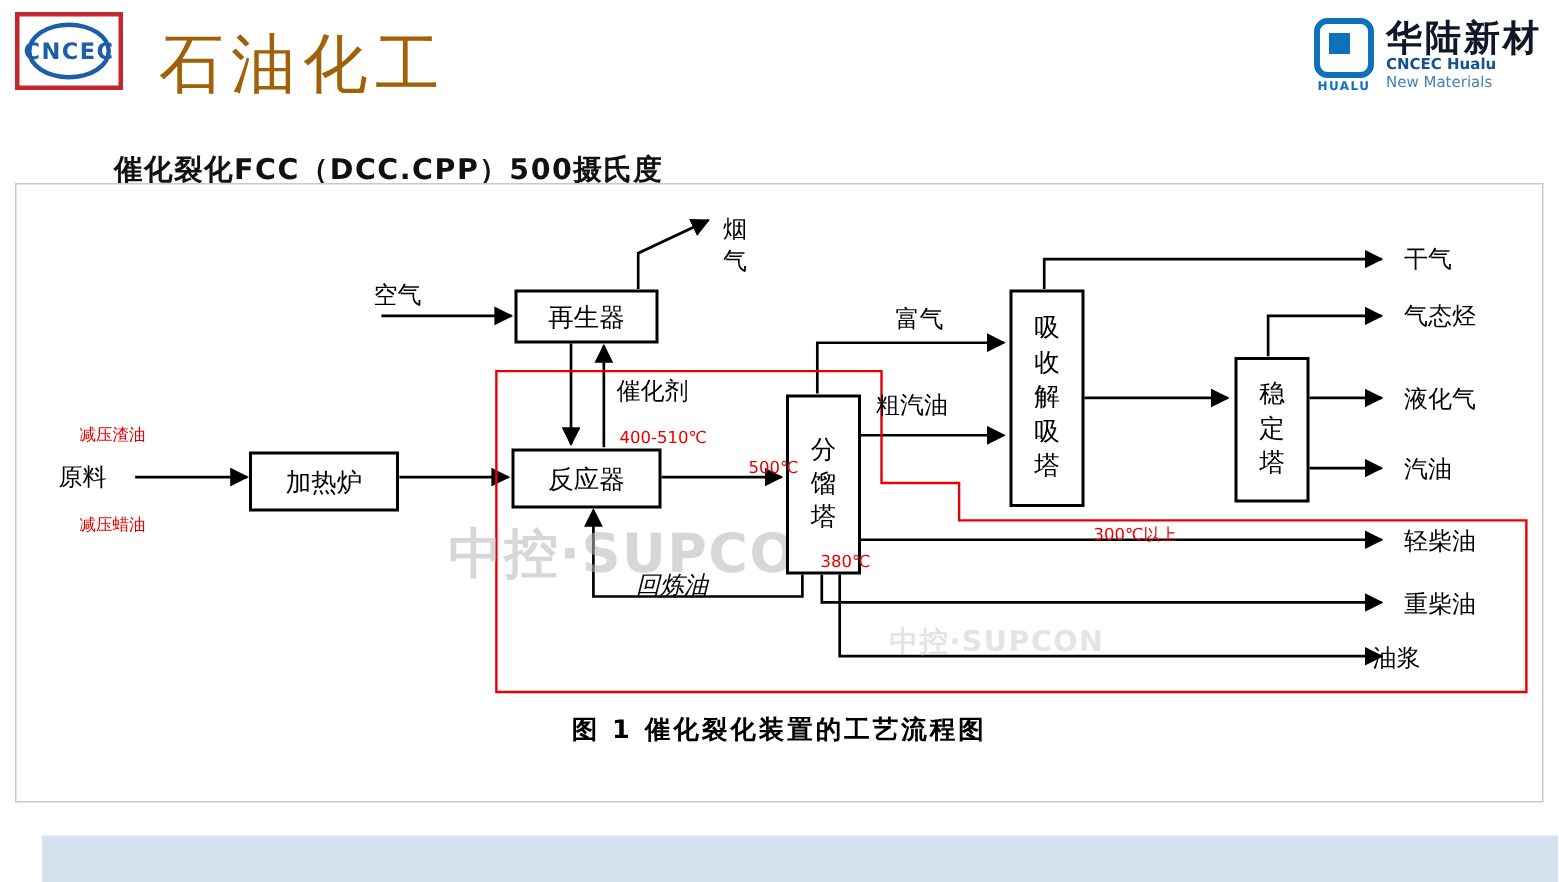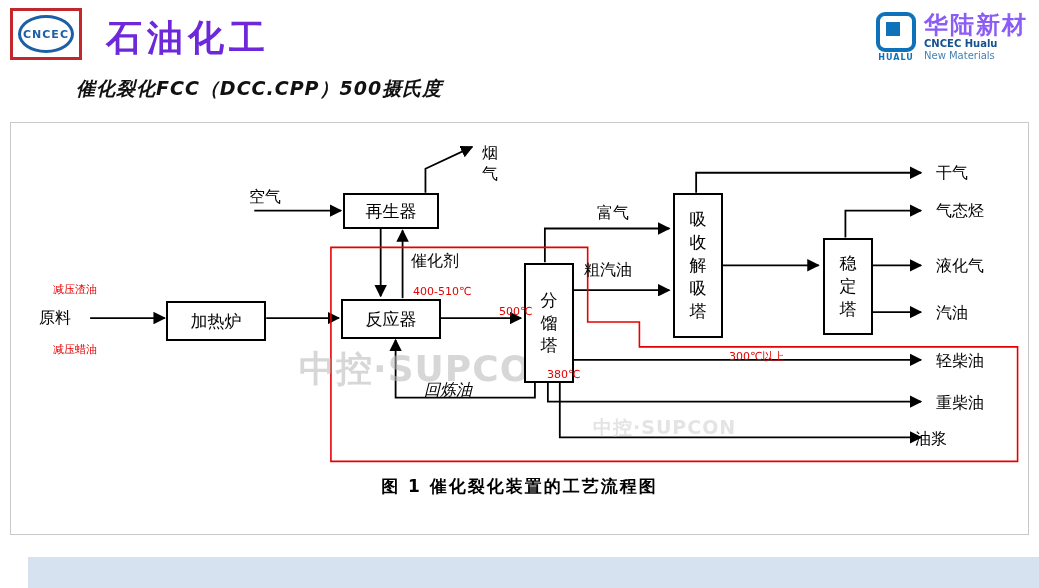--- a/index.html
+++ b/index.html
@@ -4,34 +4,34 @@
 <style>
   html,body{margin:0;padding:0;background:#fff;}
   .page{position:relative;width:1039px;height:588px;background:#fff;overflow:hidden;
         font-family:"DejaVu Sans","Liberation Sans",sans-serif;color:#000;}
 
   
   .emblem{position:absolute;left:10px;top:8px;width:72px;height:52px;border:3px solid #c1272d;
           background:#fff;display:flex;align-items:center;justify-content:center;box-sizing:border-box;}
   .emblem-core{width:56px;height:38px;border:3px solid #1c5fa8;border-radius:50%;
                display:flex;align-items:center;justify-content:center;box-sizing:border-box;}
-  .emblem-core span{font-size:11px;font-weight:bold;color:#1c5fa8;letter-spacing:1px;}
-  .brand{position:absolute;left:106px;top:14px;font-size:36px;font-weight:bold;color:#6d28d9;
+  .emblem-core span{font-size:15px;font-weight:bold;color:#1c5fa8;letter-spacing:1px;}
+  .brand{position:absolute;left:106px;top:14px;font-size:43px;font-weight:normal;color:#a16207;
          font-family:"DejaVu Serif","Liberation Serif",serif;letter-spacing:5px;}
 
   .rlogo{position:absolute;left:876px;top:12px;display:flex;gap:8px;align-items:flex-start;}
   .rlogo-icon{width:40px;height:40px;border:4px solid #0d72b9;border-radius:9px;box-sizing:border-box;
               position:relative;}
   .rlogo-icon::after{content:"";position:absolute;left:6px;top:6px;width:14px;height:14px;background:#0d72b9;}
   .rlogo-icon-lbl{font-size:8px;font-weight:bold;color:#0d72b9;text-align:center;letter-spacing:1px;margin-top:1px;}
-  .rlogo-name{font-size:24px;font-weight:bold;color:#8b5cf6;line-height:26px;letter-spacing:2px;}
+  .rlogo-name{font-size:24px;font-weight:bold;color:#0f172a;line-height:26px;letter-spacing:2px;}
   .rlogo-sub1{font-size:10px;font-weight:bold;color:#14518f;line-height:12px;}
   .rlogo-sub2{font-size:10px;color:#4682b4;line-height:12px;}
 
-  .slide-title{position:absolute;left:76px;top:76px;font-size:19px;font-weight:bold;color:#111;letter-spacing:1px;font-style:italic;}
+  .slide-title{position:absolute;left:76px;top:100px;font-size:19px;font-weight:bold;color:#111;letter-spacing:1px;}
 
   
   .diagram{position:absolute;left:10px;top:122px;width:1019px;height:413px;
            border:1px solid #c9c9c9;background:#fff;box-sizing:border-box;}
   .diagram svg{position:absolute;left:0;top:0;width:100%;height:100%;}
 
   .box{position:absolute;border:2px solid #000;background:#fff;display:flex;align-items:center;
        justify-content:center;font-size:17px;box-sizing:border-box;z-index:3;}
   .box .vt{display:block;width:1.15em;word-break:break-all;line-height:1.35;text-align:center;}
 

